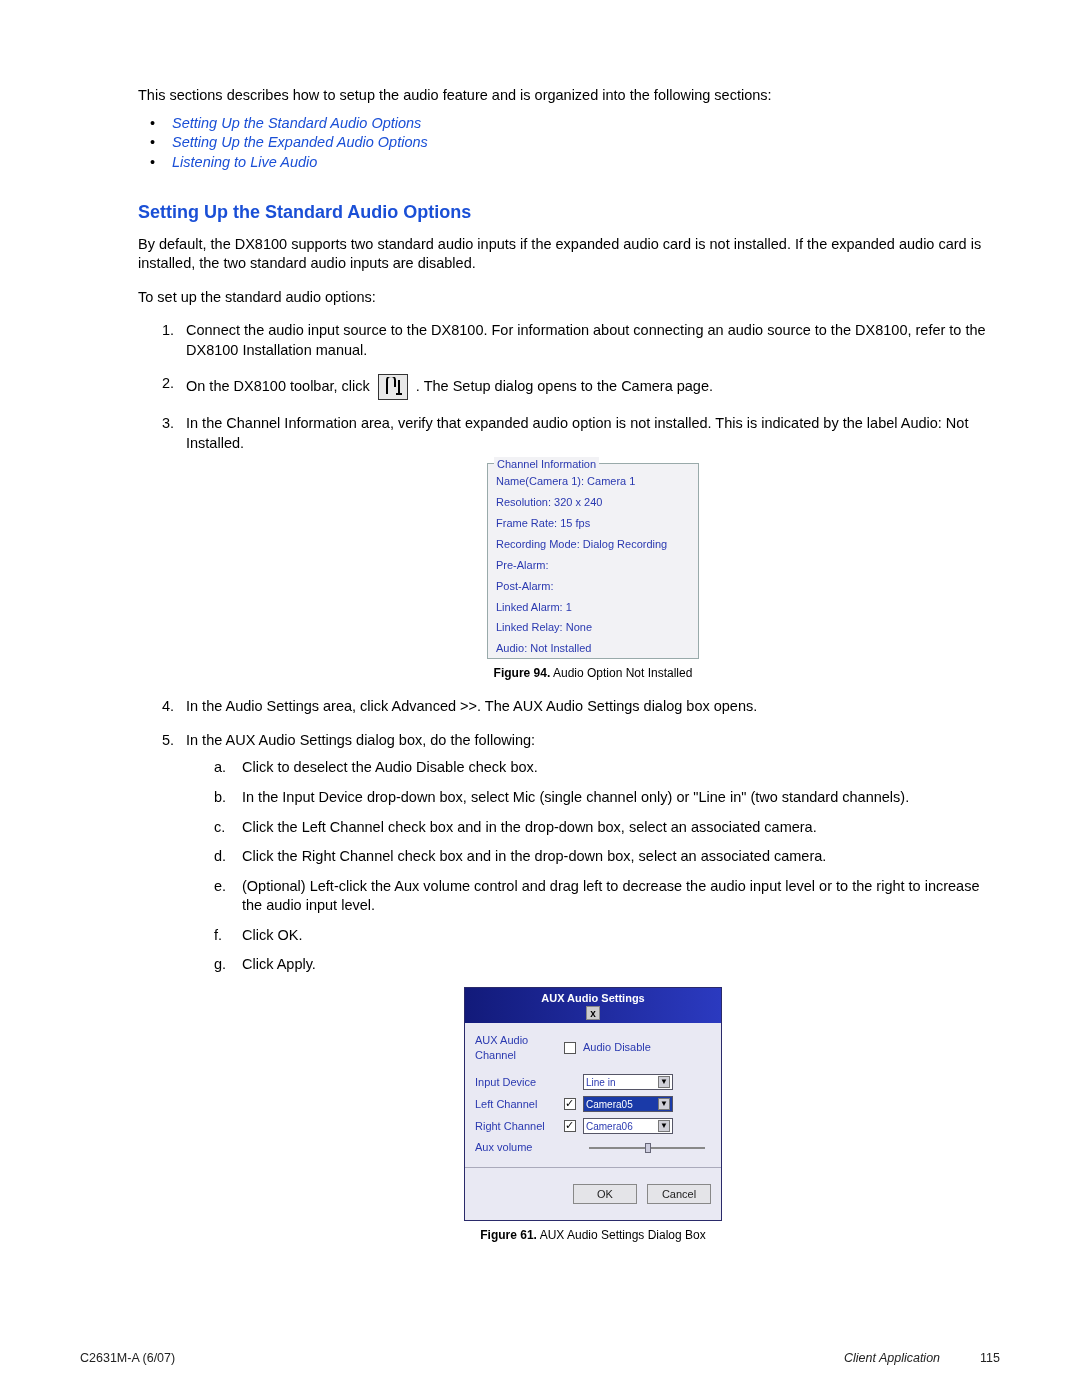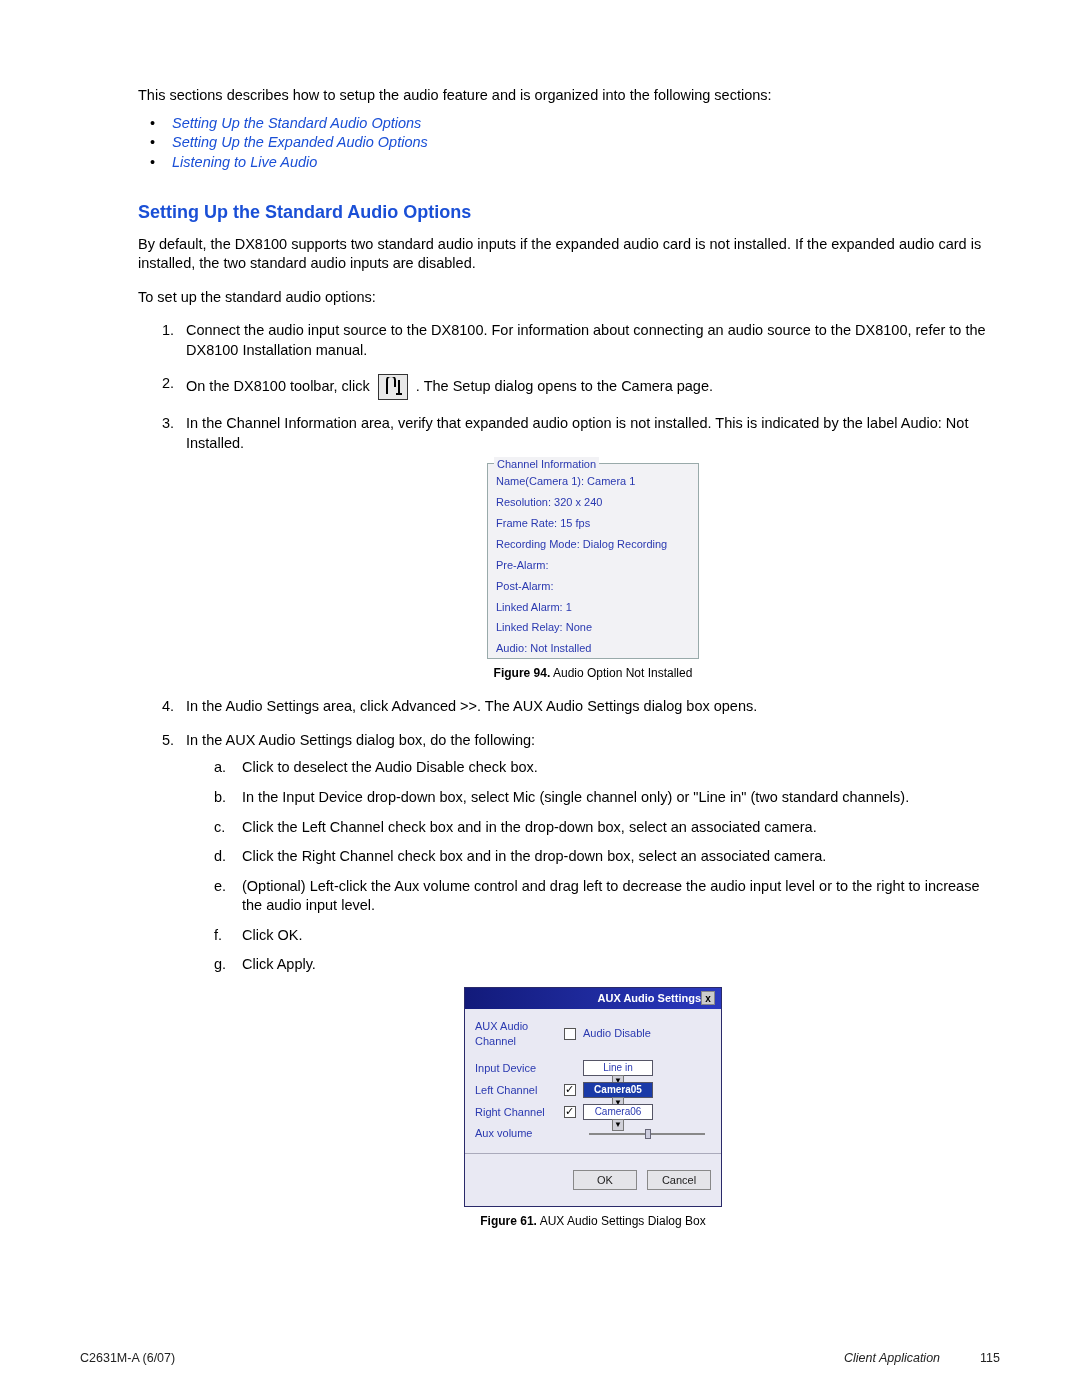--- a/index.html
+++ b/index.html
@@ -69,38 +69,37 @@
     background: #e9e9f3;
     font-size: 11px;
     color: #2a39b0;
     position: relative;
   }
   .dialog .titlebar {
     background: linear-gradient(to right,#121a7a,#2b3ac0);
     color: #fff;
     font-weight: bold;
     padding: 3px 6px;
-    display:flex; justify-content: flex-end; align-items:center;
+    display:flex; justify-content: center; align-items:center;flex-direction:column;
   }
   .dialog .titlebar .close {
     width: 14px; height: 14px; background:#ccc; color:#000; font-weight:bold;
     font-size:10px; text-align:center; line-height:13px; border:1px solid #888;
   }
   .dialog-body { padding: 10px 10px 6px 10px; }
   .dialog-row { display:flex; align-items:center; margin-bottom: 6px; gap:7px;}
   .dialog-row .lbl { width: 82px; }
   .dialog-row .chk { width:12px; height:12px; background:#fff; border:1px solid #555; position:relative;}
   .dialog-row .chk.checked::after { content:"✓"; position:absolute; top:-3px; left:0; font-size:11px; color:#000;}
   .dialog-row .combo {
-    border:1px solid #556; background:#fff; height:16px; width:70px;
+    border:1px solid #556; background:#fff; height:16px; width:90px;
     display:flex; align-items:center; justify-content:space-between; padding:0 2px;
     font-size:10px;
-    flex-direction:column;
-  }
-  .dialog-row .combo.sel { background:#1a3aa8; color:#fff;font-weight:bold;}
+  }
+  .dialog-row .combo.sel { background:#1a3aa8; color:#fff;}
   .dialog-row .combo .dd { width:12px; height:12px; background:#d0d0d8; border:1px solid #777; font-size:8px; text-align:center; line-height:10px; color:#000;}
   .slider { flex:1; height:2px; background:#888; position:relative; margin: 0 6px;}
   .slider .thumb {position:absolute; left:48%; top:-4px; width:6px; height:10px; background:#ccd; border:1px solid #667;}
   .dialog-buttons { border-top:1px solid #aab; display:flex; justify-content:flex-end; gap:10px; padding:16px 10px;}
   .dialog-buttons .btn {
     width:64px; height:20px; background:#e4e4e8; border:1px solid #888;
     font-size:11px; color:#222; text-align:center; line-height:18px;
   }
   .footer {
     position: absolute;

